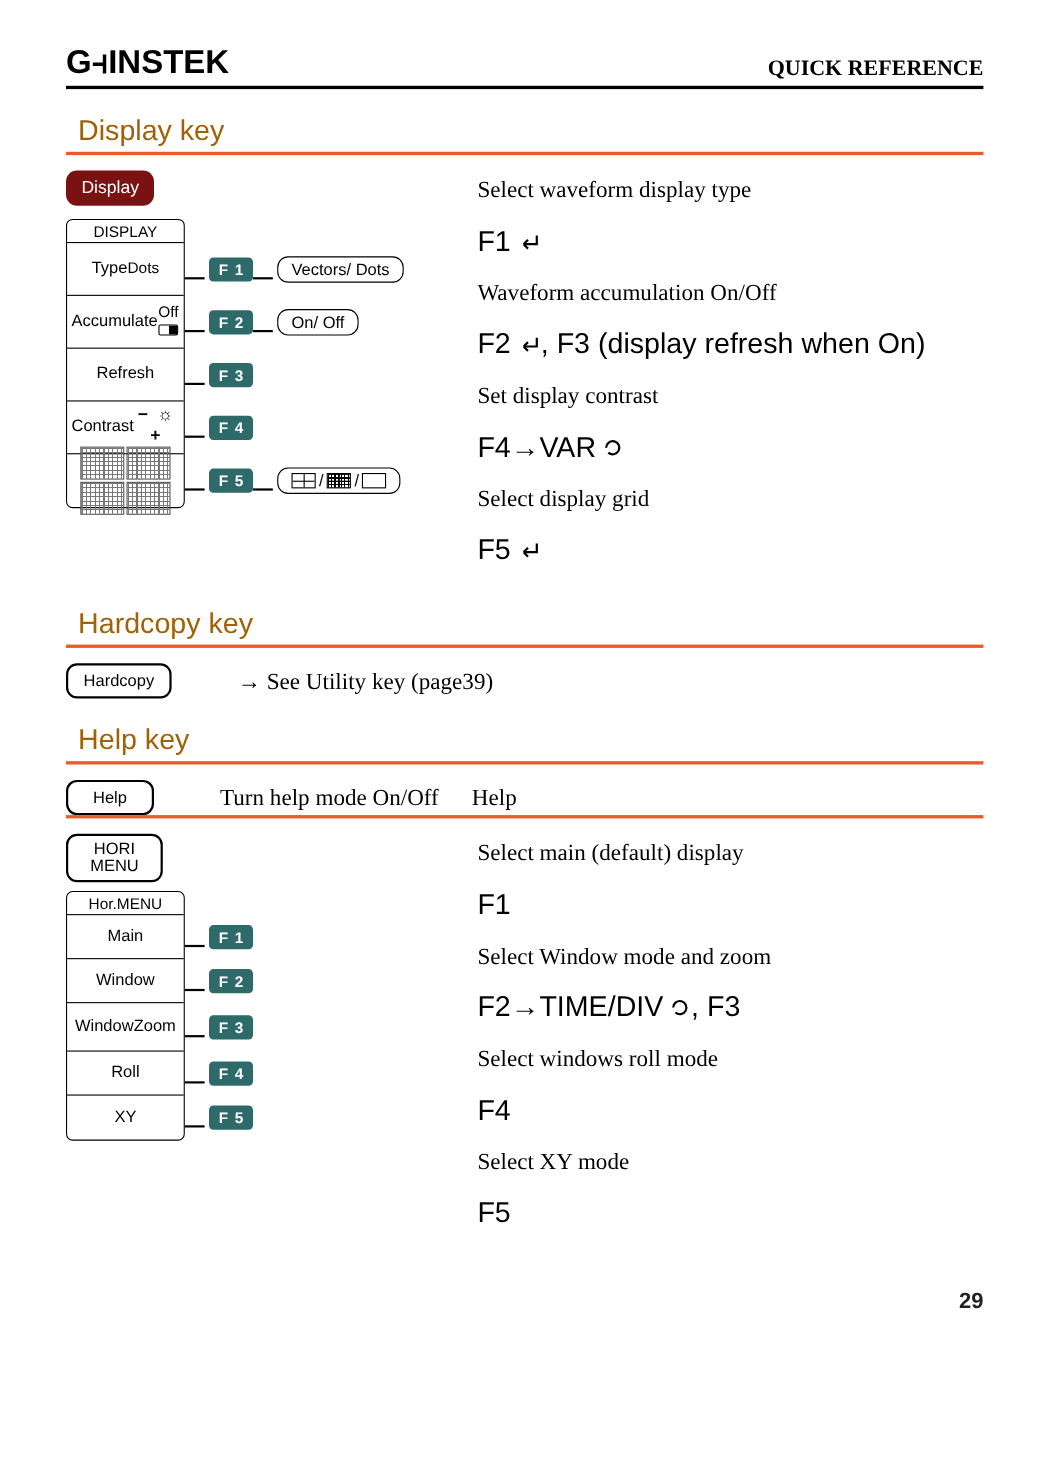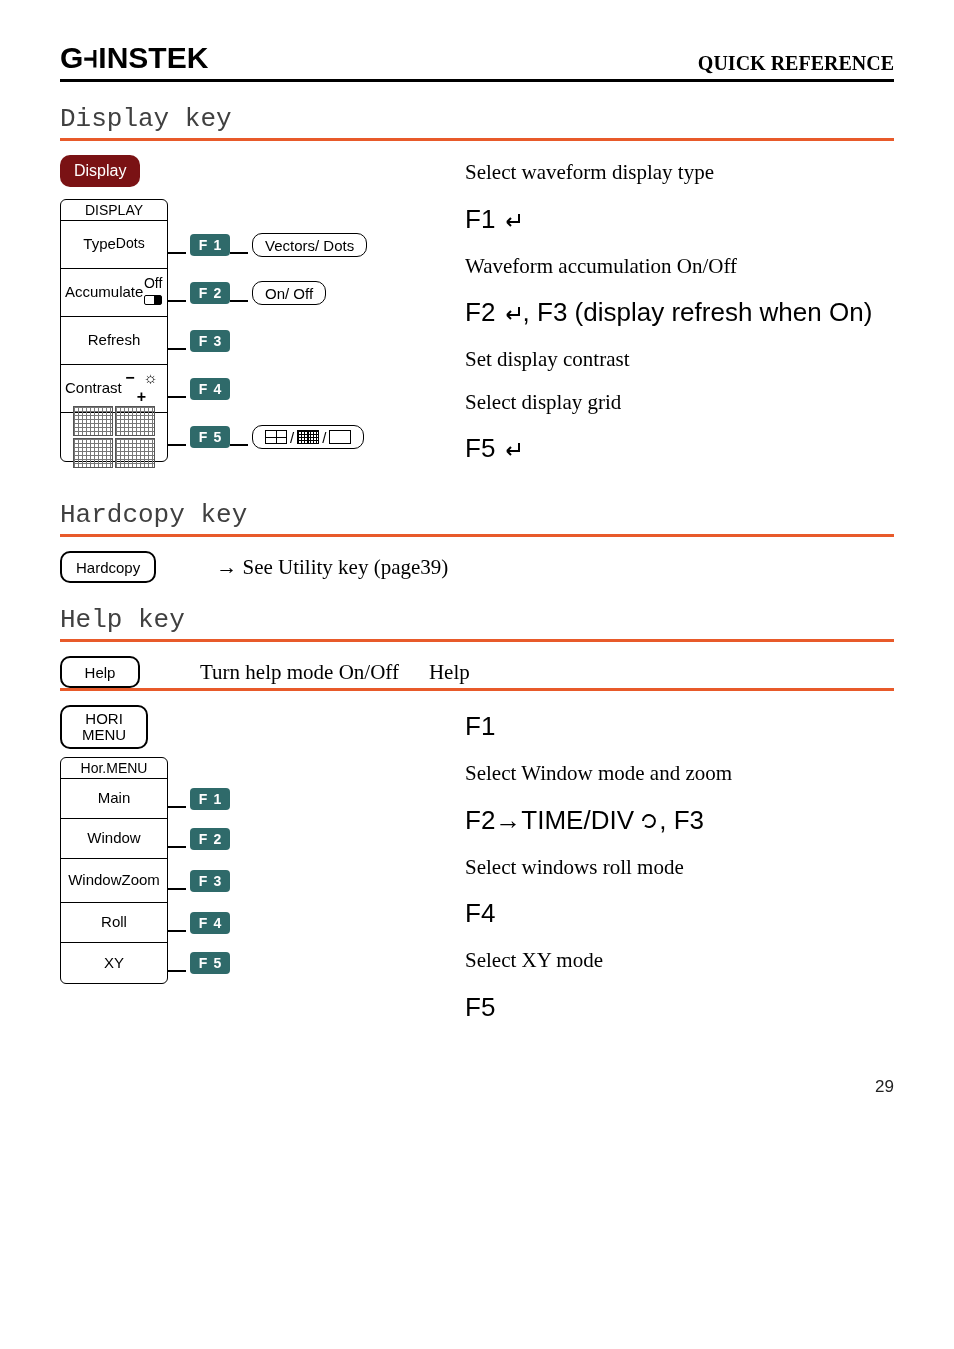--- a/index.html
+++ b/index.html
@@ -32,35 +32,36 @@
     display: inline-block;
     font-weight: 900;
     font-size: 30px;
   }
   .quick-ref {
     font-family: Georgia, serif;
     font-weight: bold;
     font-size: 20px;
   }
   .section-title {
-    font-family: Liberation Mono, monospace;
+    font-family: Liberation Sans, sans-serif;
     font-size: 26px;
-    color: #404040;
+    color: #a16207;
     margin-top: 22px;
     margin-bottom: 4px;
     font-weight: normal;
+    margin-left: 11px;
   }
   .orange-rule {
     height: 3px;
     background: #e85a2a;
     margin-bottom: 14px;
   }
   .two-col {
     display: flex;
-    gap: 45px;
+    gap: 14px;
     align-items: flex-start;
   }
   .left-col { flex: 0 0 360px; }
   .right-col { flex: 1; font-size: 21px; line-height: 1.65; }
 
   
   .key-btn {
     display: inline-flex;
     align-items: center;
     justify-content: center;
@@ -188,22 +189,22 @@
   }
   .contrast-row {
     font-family: Arial, sans-serif;
     font-weight: bold;
     font-size: 16px;
     letter-spacing: 2px;
   }
   .page-num {
     text-align: right;
     font-family: Arial, sans-serif;
-    font-weight: normal;
-    font-size: 17px;
+    font-weight: bold;
+    font-size: 20px;
     margin-top: 40px;
     color: #222;
   }
   .toggle-pill {
     display:inline-block;
     width:18px;height:10px;
     border:1.5px solid #000;
     border-radius:2px;
     background: linear-gradient(to right,#fff 55%, #000 55%);
     vertical-align: baseline;
@@ -333,20 +334,26 @@
           </svg>
       </div>
       <div class="rline">Waveform accumulation On/Off</div>
       <div class="rline">
         <span class="fnum">F2</span>
         <svg class="enter-icon" width="22" height="18" viewBox="0 0 22 18">
             <path d="M18 2 v8 H6 M6 10 l4 -4 M6 10 l4 4" stroke="#000" stroke-width="2" fill="none"></path>
           </svg><span class="fnum">, F3 (display refresh when On)</span>
       </div>
       <div class="rline">Set display contrast</div>
+      <div class="rline">
+        <span class="fnum">F4</span><span class="fnum">→</span><span class="fnum">VAR</span>
+        <svg class="knob-icon" width="20" height="20" viewBox="0 0 20 20">
+            <path d="M4 10 a6 6 0 1 1 2 4.5" stroke="#000" stroke-width="2" fill="none"></path>
+          </svg>
+      </div>
       <div class="rline">Select display grid</div>
       <div class="rline"><span class="fnum">F5</span>
         <svg class="enter-icon" width="22" height="18" viewBox="0 0 22 18">
             <path d="M18 2 v8 H6 M6 10 l4 -4 M6 10 l4 4" stroke="#000" stroke-width="2" fill="none"></path>
           </svg>
       </div>
     </div>
   </div>
 </div>
 
@@ -440,20 +447,21 @@
             <span class="f-tag">
                 <span>F</span>
                 <span class="num">5</span>
               </span>
           </div>
         </div>
       </div>
     </div>
 
     <div class="right-col">
+      <div class="rline">Select main (default) display</div>
       <div class="rline"><span class="fnum">F1</span></div>
       <div class="rline">Select Window mode and zoom</div>
       <div class="rline">
         <span class="fnum">F2</span><span class="fnum">→</span><span class="fnum">TIME/DIV</span>
         <svg class="knob-icon" width="20" height="20" viewBox="0 0 20 20">
             <path d="M4 10 a6 6 0 1 1 2 4.5" stroke="#000" stroke-width="2" fill="none"></path>
           </svg><span class="fnum">, F3</span>
       </div>
       <div class="rline">Select windows roll mode</div>
       <div class="rline"><span class="fnum">F4</span></div>

